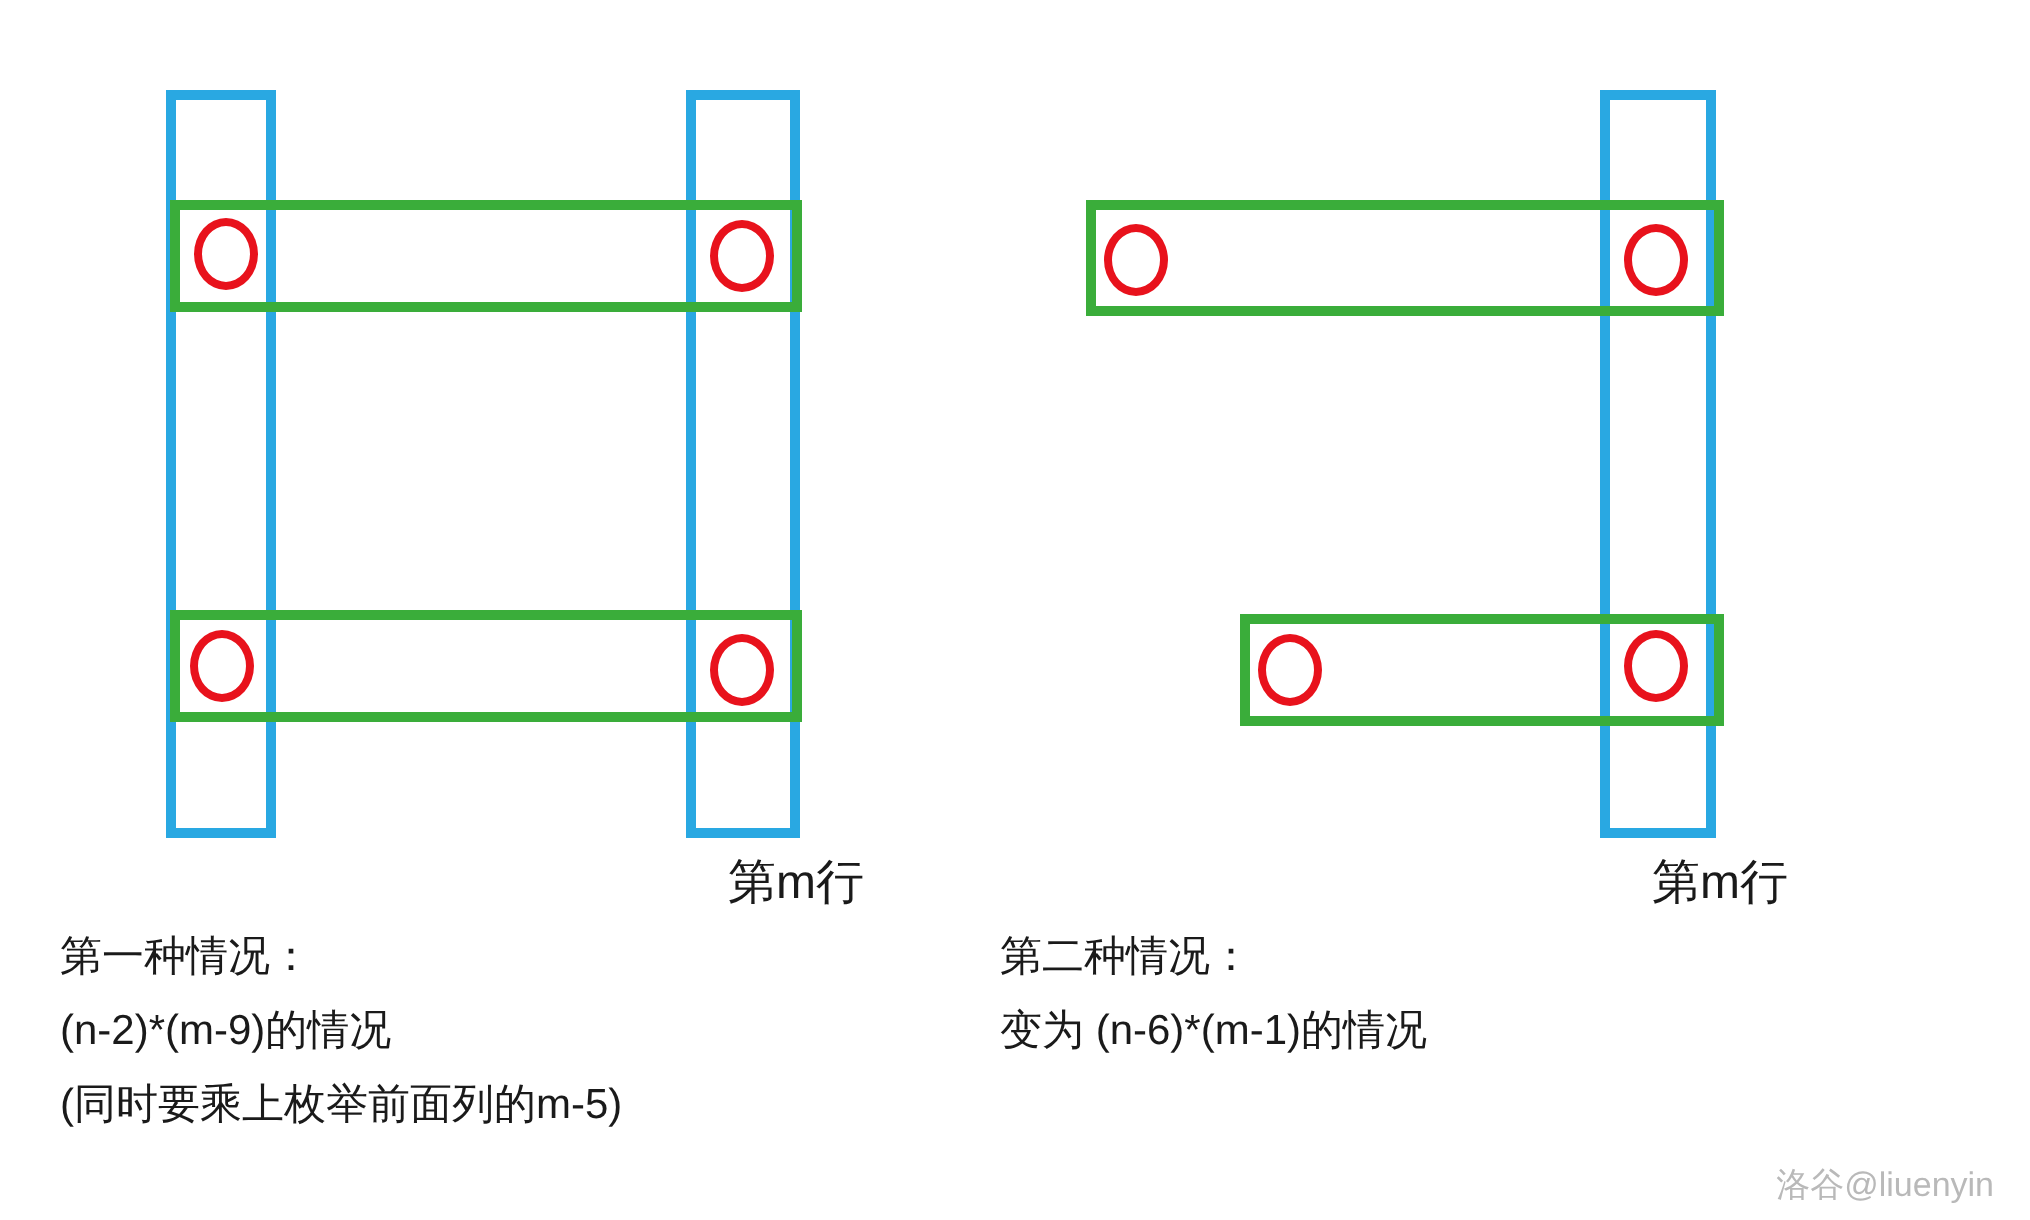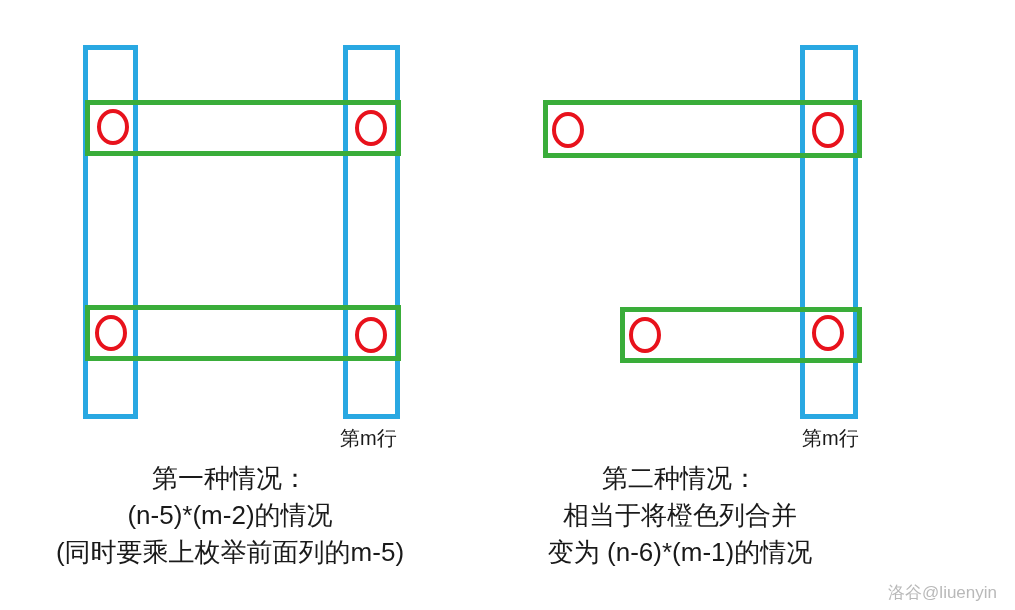--- a/index.html
+++ b/index.html
@@ -35,29 +35,29 @@
     box-sizing: border-box;
     width: 32px;
     height: 36px;
     border: 4px solid var(--red);
     border-radius: 50%;
     background: transparent;
   }
   .row-label {
     position: absolute;
     color: var(--text);
-    font-size: 20px;
+    font-size: 24px;
     white-space: nowrap;
+    margin-left: 24px;
   }
   .caption {
     position: absolute;
     color: var(--text);
-    font-size: 26px;
+    font-size: 21px;
     line-height: 37px;
-    text-align: center;
   }
   .caption div { white-space: nowrap; }
   .watermark {
     position: absolute;
     right: 18px;
     bottom: 6px;
     color: var(--watermark);
     font-size: 17px;
     text-align: center;
   }
@@ -98,39 +98,38 @@
 
     <div class="circle c1-circle-tl"></div>
     <div class="circle c1-circle-tr"></div>
     <div class="circle c1-circle-bl"></div>
     <div class="circle c1-circle-br"></div>
 
     <div class="row-label c1-row-label">第m行</div>
 
     <div class="caption c1-caption">
       <div>第一种情况：</div>
-      <div>(n-5)*(m-2)的情况</div>
+      <div>(n-2)*(m-9)的情况</div>
       <div>(同时要乘上枚举前面列的m-5)</div>
     </div>
   </div>
 
   <div>
     <div class="rect blue-rect c2-col"></div>
     <div class="rect green-rect c2-row-top"></div>
     <div class="rect green-rect c2-row-bottom"></div>
 
     <div class="circle c2-circle-tl"></div>
     <div class="circle c2-circle-tr"></div>
     <div class="circle c2-circle-bl"></div>
     <div class="circle c2-circle-br"></div>
 
     <div class="row-label c2-row-label">第m行</div>
 
     <div class="caption c2-caption">
       <div>第二种情况：</div>
-      <div>相当于将橙色列合并</div>
       <div>变为 (n-6)*(m-1)的情况</div>
     </div>
   </div>
 
   <div class="watermark">洛谷@liuenyin</div>
 
 </div>
 
 </body></html>

